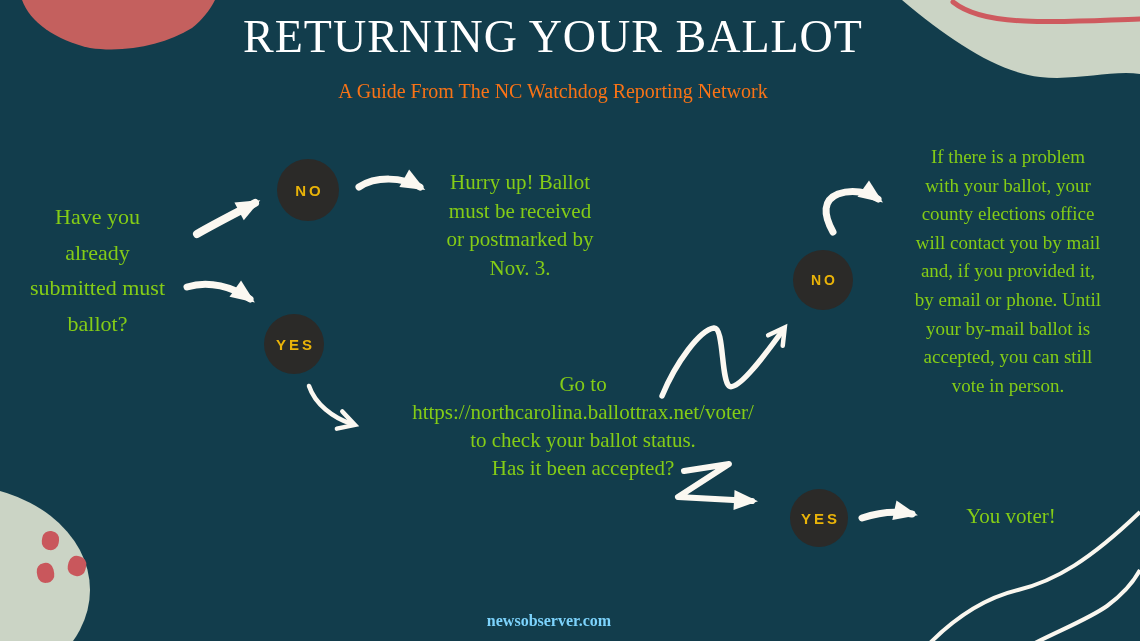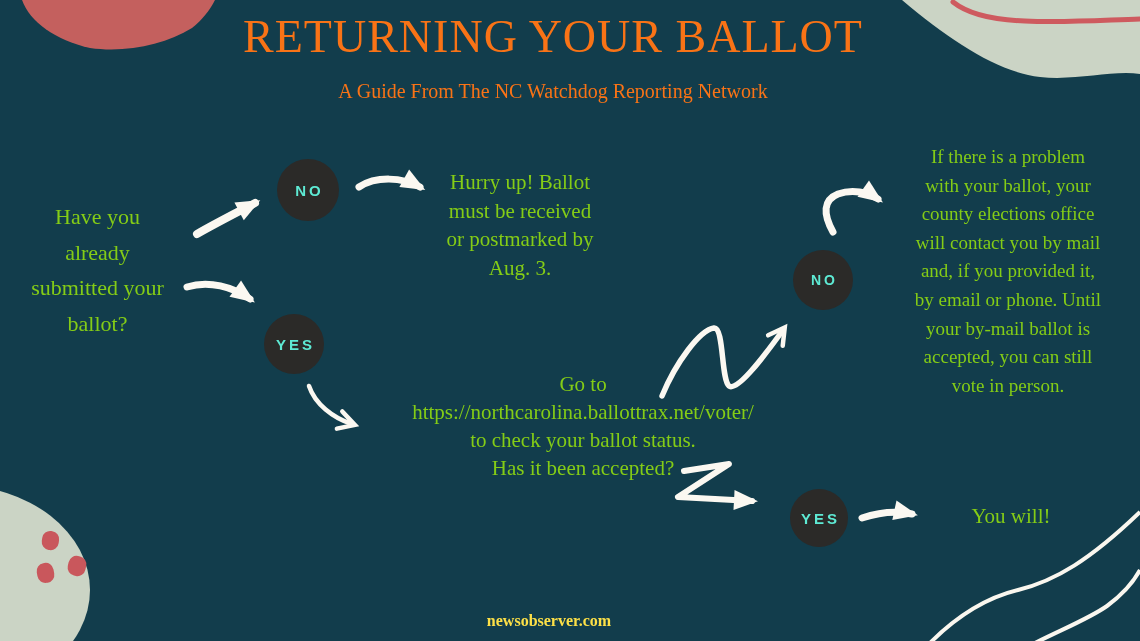--- a/index.html
+++ b/index.html
@@ -5,32 +5,32 @@
   html,body{margin:0;padding:0;}
   .canvas{
     position:relative;
     width:1140px;height:641px;
     background:#123D4C;
     overflow:hidden;
     font-family:"Liberation Serif", serif;
   }
   .deco{position:absolute;inset:0;pointer-events:none;}
   .txt{position:absolute;color:#84cc16;text-align:center;white-space:pre-line;}
-  .title{top:10px;left:130px;width:846px;font-size:46px;letter-spacing:1px;color:#f97316;}
+  .title{top:10px;left:130px;width:846px;font-size:46px;letter-spacing:1px;color:#ffffff;}
   .subtitle{top:80px;left:253px;width:600px;font-size:20px;color:#f97316;}
   .question{top:199px;left:5px;width:185px;font-size:22px;line-height:35.5px;}
   .hurry{top:168px;left:420px;width:200px;font-size:21px;line-height:28.5px;}
   .check{top:370px;left:366px;width:434px;font-size:21px;line-height:28px;}
   .problem{top:143px;left:893px;width:230px;font-size:19px;line-height:28.6px;}
   .voted{top:504px;left:941px;width:140px;font-size:21px;}
-  .footer{top:612px;left:449px;width:200px;font-size:16px;font-weight:bold;color:#fde047;}
+  .footer{top:612px;left:449px;width:200px;font-size:16px;font-weight:bold;color:#7dd3fc;}
   .badge{
     position:absolute;
     background:#2B2A28;border-radius:50%;
-    color:#5eead4;
+    color:#eab308;
     font-family:"Liberation Sans", sans-serif;font-weight:bold;
     letter-spacing:3px;text-indent:3px;
     display:flex;align-items:center;justify-content:center;
   }
   .badge.no1{left:277px;top:159px;width:62px;height:62px;font-size:15px;}
   .badge.yes1{left:264px;top:314px;width:60px;height:60px;font-size:15px;}
   .badge.no2{left:793px;top:250px;width:60px;height:60px;font-size:14px;}
   .badge.yes2{left:790px;top:489px;width:58px;height:58px;font-size:15px;}
 </style>
 </head>
@@ -66,41 +66,41 @@
     <path fill="none" stroke="#FBF8F1" stroke-width="7" stroke-linecap="round" marker-end="url(#tri)" d="M833,232 C823,214 823,200 838,194 C852,189 868,192 878,199"></path>
     <path fill="none" stroke="#FBF8F1" stroke-width="6" stroke-linecap="round" stroke-linejoin="round" marker-end="url(#tri)" d="M684,471 L729,464 L678,497 L752,501"></path>
     <path fill="none" stroke="#FBF8F1" stroke-width="7" stroke-linecap="round" marker-end="url(#tri)" d="M862,518 C880,512 898,511 912,514"></path>
   </svg>
 
   <h1 class="txt title" style="margin:0;font-weight:normal;">RETURNING YOUR BALLOT</h1>
   <div class="txt subtitle">A Guide From The NC Watchdog Reporting Network</div>
 
   <div class="txt question">Have you
 already
-submitted your
+submitted must
 ballot?</div>
 
   <div class="badge no1">NO</div>
   <div class="badge yes1">YES</div>
   <div class="badge no2">NO</div>
   <div class="badge yes2">YES</div>
 
   <div class="txt hurry">Hurry up! Ballot
 must be received
 or postmarked by
-Aug. 3.</div>
+Nov. 3.</div>
   <div class="txt check">Go to
 https://northcarolina.ballottrax.net/voter/
 to check your ballot status.
 Has it been accepted?</div>
   <div class="txt problem">If there is a problem
 with your ballot, your
 county elections office
 will contact you by mail
 and, if you provided it,
 by email or phone. Until
 your by-mail ballot is
 accepted, you can still
 vote in person.</div>
-  <div class="txt voted">You will!</div>
+  <div class="txt voted">You voter!</div>
 
   <div class="txt footer">newsobserver.com</div>
 </div>
 
 </body></html>

